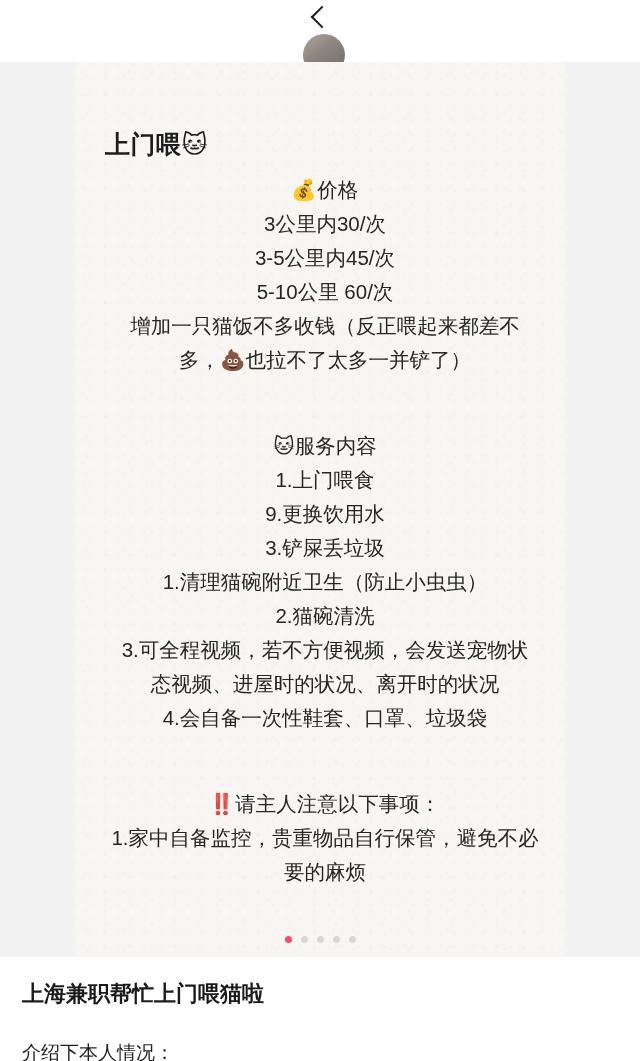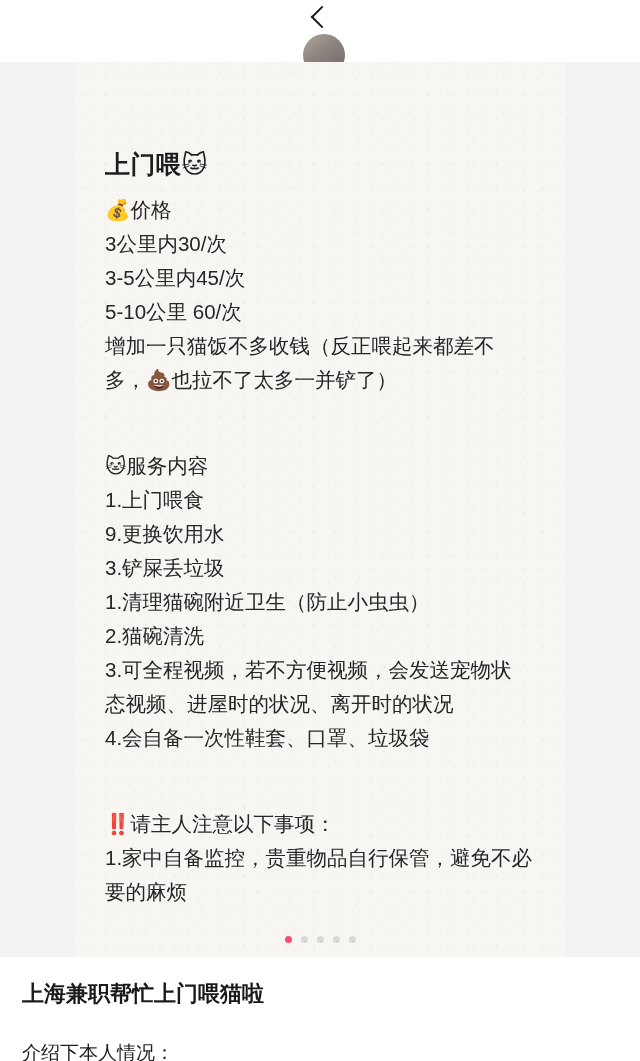--- a/index.html
+++ b/index.html
@@ -117,34 +117,34 @@
       radial-gradient(circle at 60% 70%, rgba(0,0,0,0.012) 0 2px, transparent 2px),
       radial-gradient(circle at 35% 45%, rgba(0,0,0,0.01) 0 2px, transparent 2px);
     background-size: 14px 14px, 19px 19px, 23px 23px;
   }
   .note-body {
     position: absolute;
     left: 105px;
     top: 66px;
     width: 440px;
     color: #222;
-    margin-top: 20px;
   }
   .note-title {
     font-size: 25px;
     font-weight: bold;
     letter-spacing: 0.5px;
     margin-bottom: 12px;
     color: #1d1d1d;
   }
   .note-line {
     font-size: 20.5px;
     line-height: 34px;
     color: #262626;
     white-space: pre-wrap;
+    text-align: center;
   }
   .note-gap {
     height: 34px;
   }
   .note-gap.small { height: 18px; }
 
   
   .dots {
     position: absolute;
     bottom: 14px;

